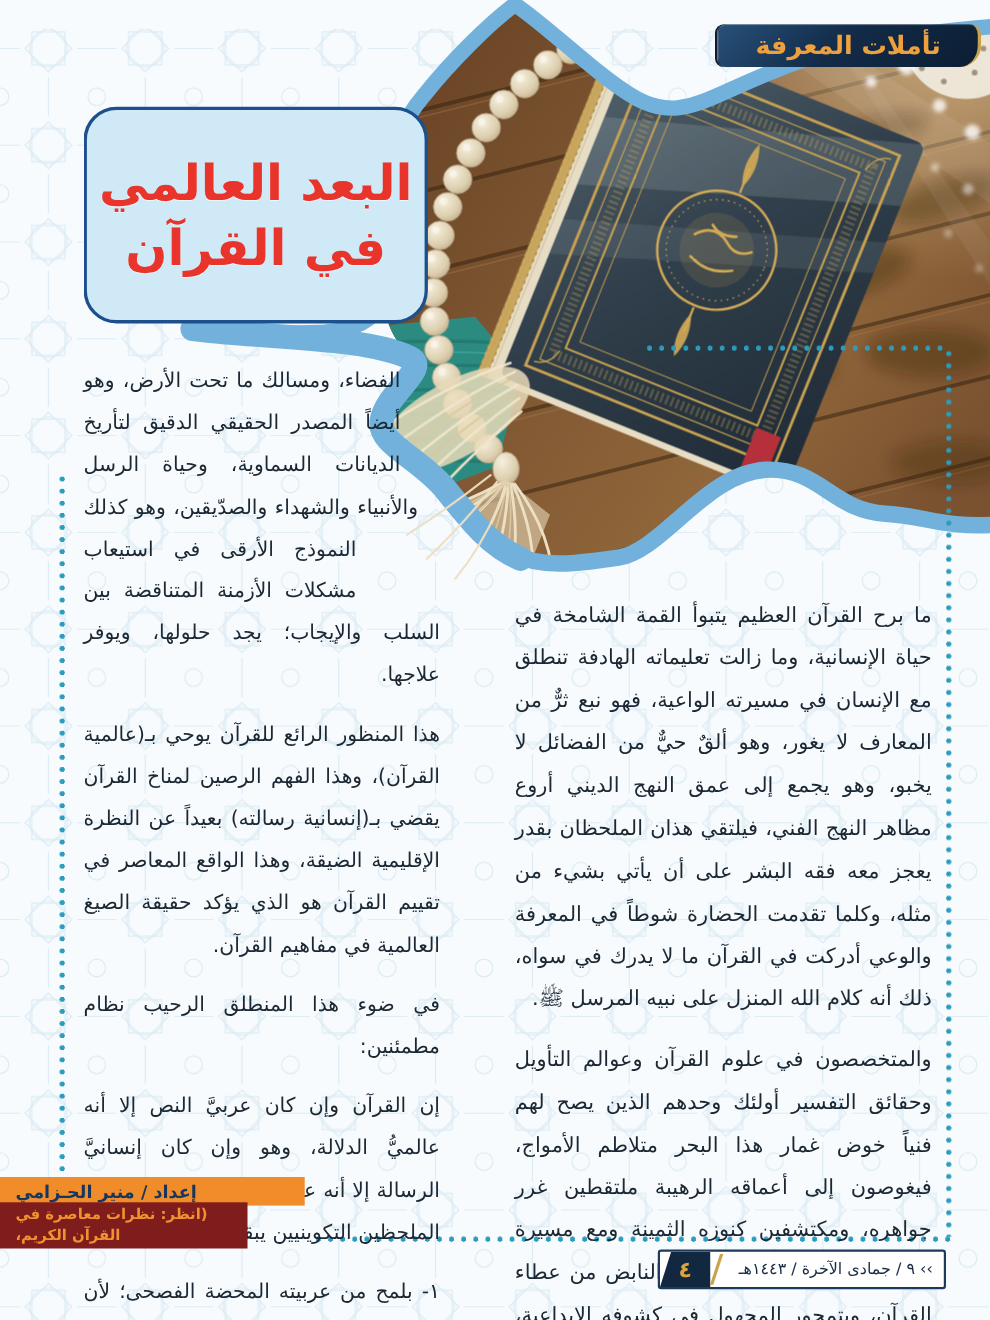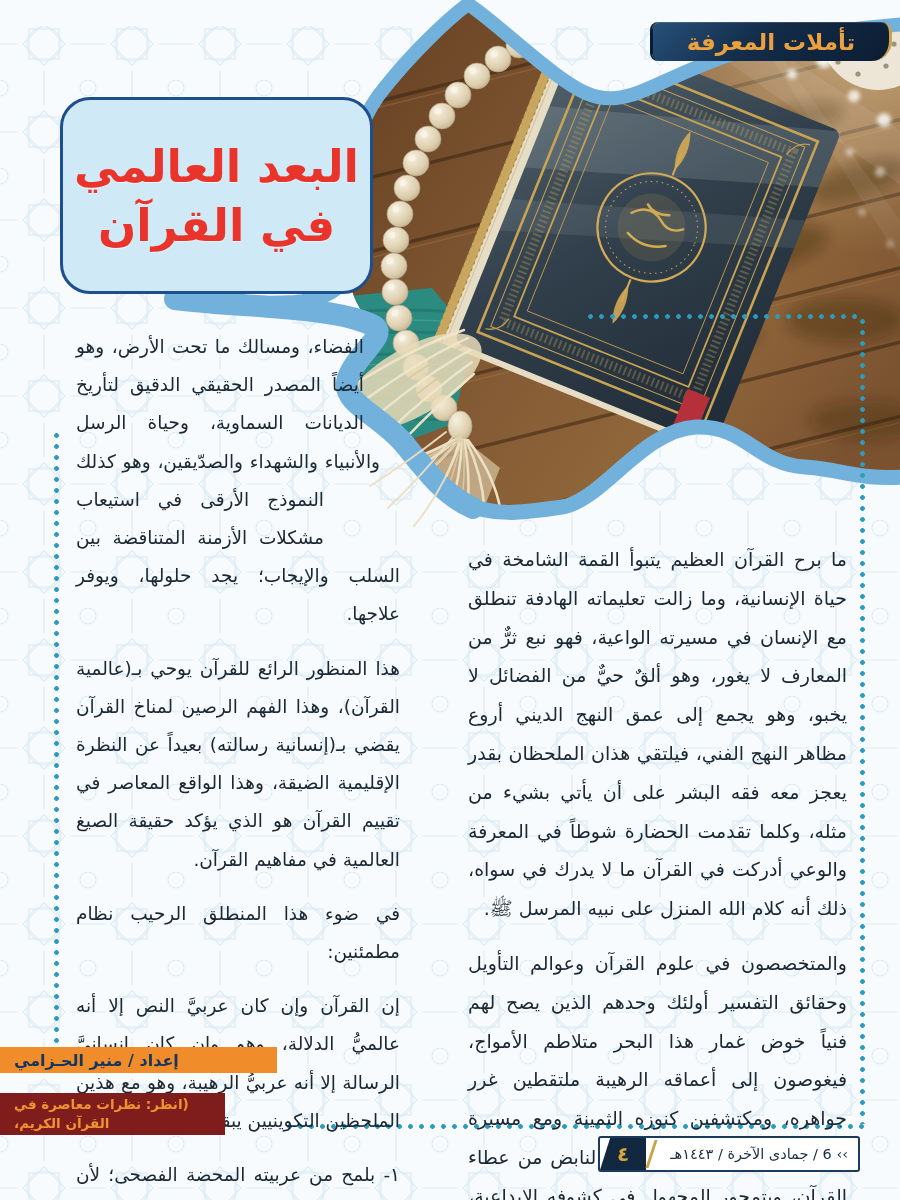--- a/index.html
+++ b/index.html
@@ -13,38 +13,38 @@
   
   .badge{left:652px;top:22px;width:236px;height:39px;z-index:6;
     background:linear-gradient(135deg,#27517a 0%,#132c49 45%,#0b1d33 100%);
     border-radius:8px 10px 20px 8px;
     border-left:1px solid #0b1d33;
     box-shadow:inset 0 1px 0 rgba(255,255,255,.15), -2px 0 0 0 #0b1d33, 0 0 0 0 transparent;
     border-right:3px solid #c9a24b;
     display:flex;align-items:center;justify-content:center;}
   .badge span{color:#eda13e;font-size:23px;font-weight:bold;letter-spacing:0;}
   
-  .title-box{left:60px;top:97px;width:307px;height:191px;z-index:6;
+  .title-box{left:76px;top:97px;width:307px;height:191px;z-index:6;
     background:#cfe9f7;border:3px solid #1d4f8c;border-radius:30px;
     display:flex;flex-direction:column;align-items:center;justify-content:center;gap:14px;}
   .title-box span{color:#e8342b;font-size:45px;font-weight:bold;line-height:1.0;
     text-shadow:0 1px 0 rgba(255,255,255,.6);}
   
   .col{z-index:4;color:#1b2733;text-align:justify;direction:rtl;}
   .col p{margin:16px;}
   .col-left{left:60px;top:312px;width:356px;font-size:18.5px;line-height:38.2px;}
   .col-right{left:452px;top:524px;width:411px;font-size:19px;line-height:38.8px;}
   .sp{float:right;clear:right;}
   
   .dots-h{height:5px;z-index:3;background-image:radial-gradient(circle,#2b9cbd 2.1px,rgba(0,0,0,0) 2.5px);
     background-size:11px 5px;background-repeat:repeat-x;}
   .dots-v{width:5px;z-index:3;background-image:radial-gradient(circle,#2b9cbd 2.1px,rgba(0,0,0,0) 2.5px);
     background-size:5px 11px;background-repeat:repeat-y;}
   
-  .author-banner{left:0;top:1047px;width:277px;height:26px;z-index:6;background:#f08c2a;
+  .author-banner{left:0;top:1070px;width:277px;height:26px;z-index:6;background:#f08c2a;
     display:flex;align-items:center;justify-content:flex-start;padding-left:0;}
   .author-banner span{color:#16355f;font-weight:bold;font-size:16px;margin-right:auto;padding-left:14px;
     padding-right:0;direction:rtl;width:100%;text-align:left;}
   .author-banner span{text-align:left;}
   .source-box{left:0;top:1093px;width:225px;height:42px;z-index:6;background:#7f1d1d;
     display:flex;flex-direction:column;justify-content:center;}
   .source-box span{color:#f0932f;font-weight:bold;font-size:13.5px;line-height:19px;
     text-align:left;padding-left:14px;direction:rtl;}
   
   .footer-bar{left:598px;top:1136px;width:258px;height:32px;z-index:6;background:#ffffff;
@@ -362,16 +362,16 @@
 </div>
 
 <div class="abs author-banner">
   <span>إعداد / منير الحـزامي</span>
 </div>
 <div class="abs source-box">
   <span>(انظر: نظرات معاصرة في القرآن الكريم،</span>
 </div>
 
 <div class="abs footer-bar">
-  <div class="footer-date"><span dir="ltr" style="unicode-bidi:isolate">‹‹</span> <span>6 / جمادى الآخرة / ١٤٤٣هـ</span></div>
+  <div class="footer-date"><span dir="ltr" style="unicode-bidi:isolate">‹‹</span> <span>٩ / جمادى الآخرة / ١٤٤٣هـ</span></div>
   <div class="footer-slash"></div>
   <div class="footer-page">٤</div>
 </div>
 
 </body></html>

